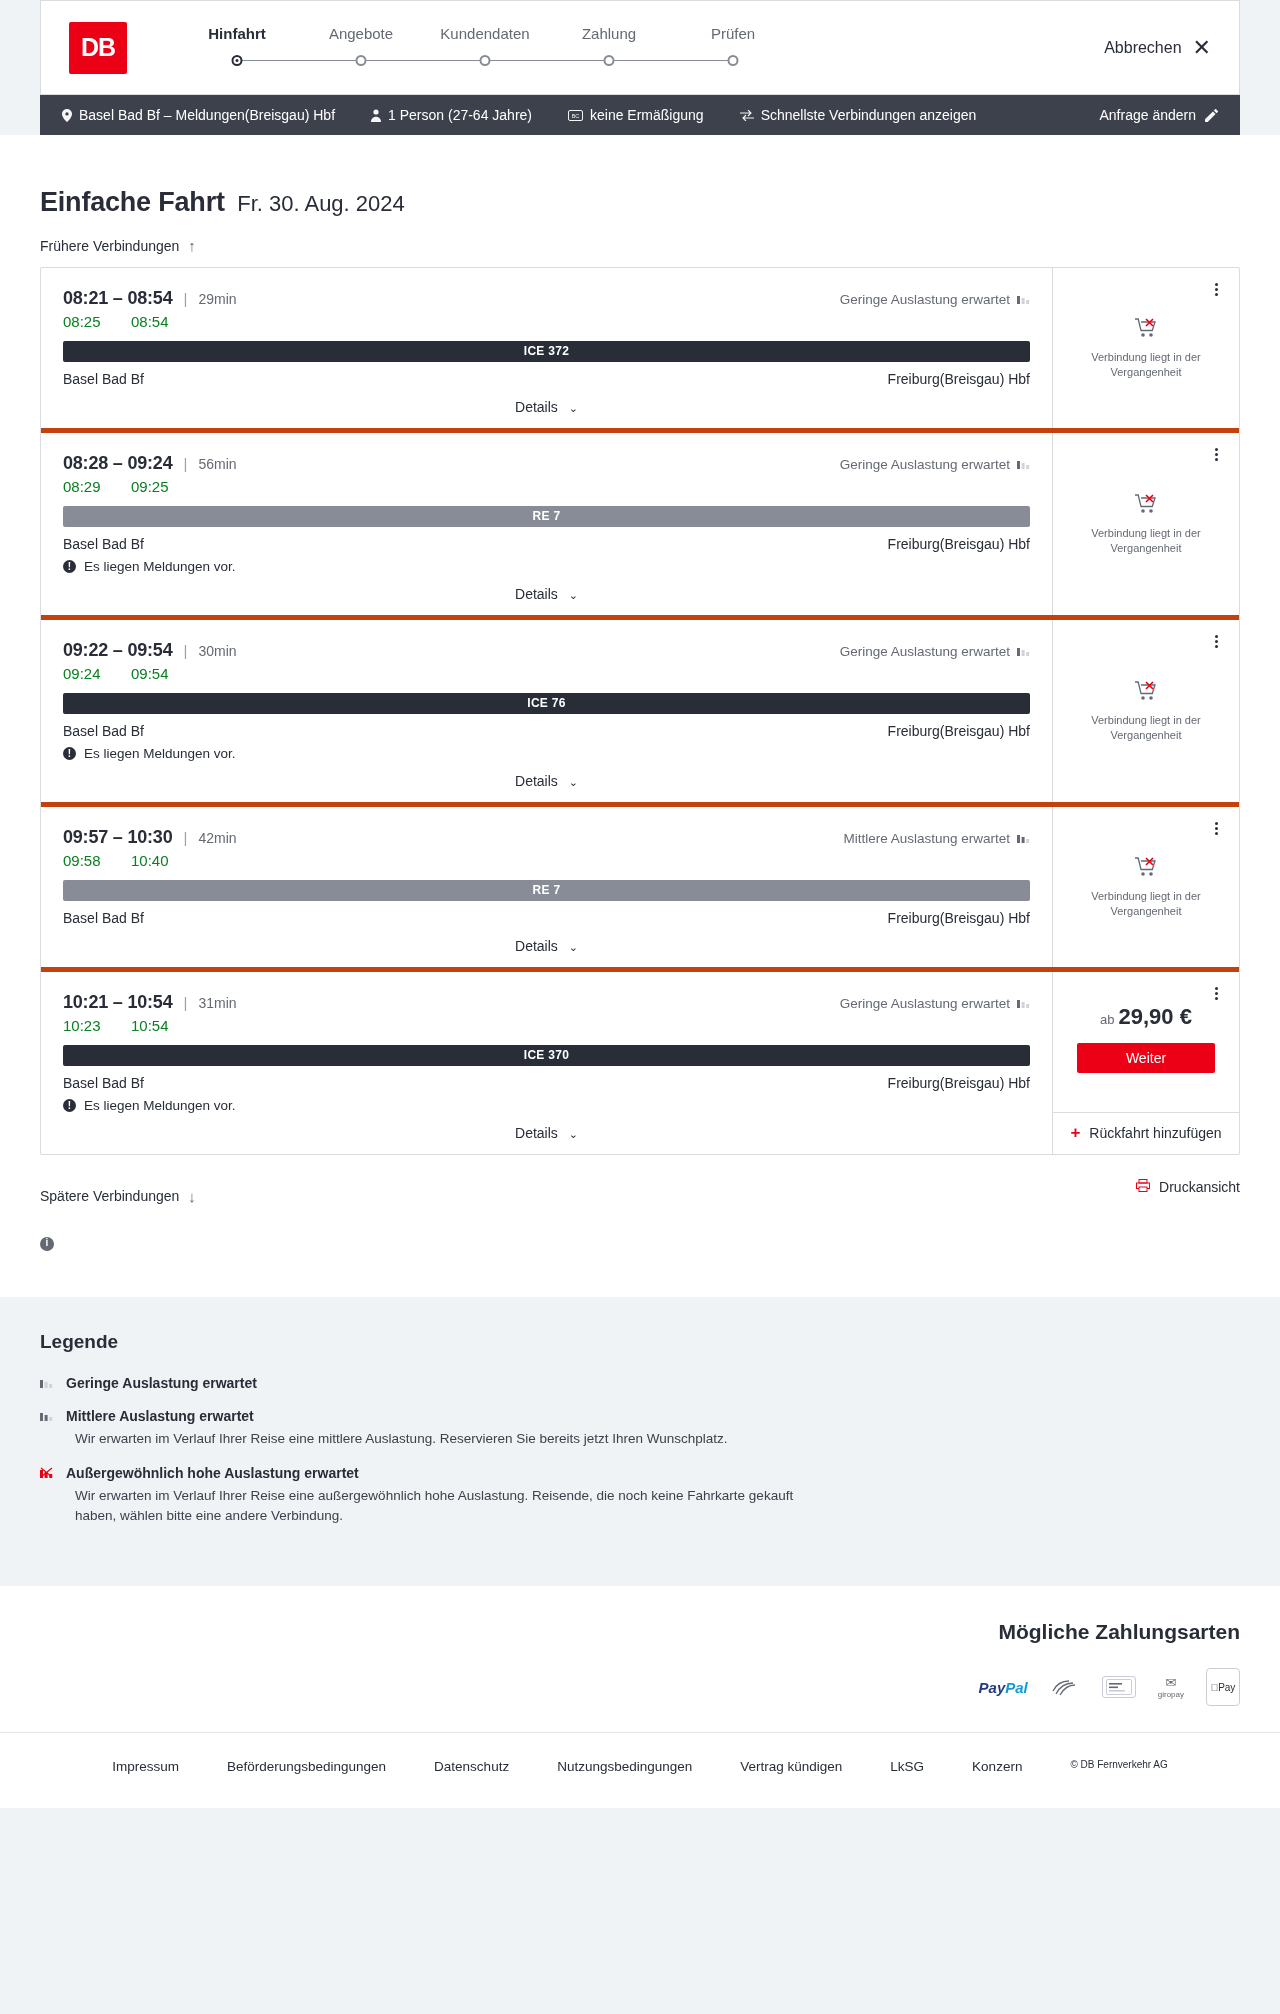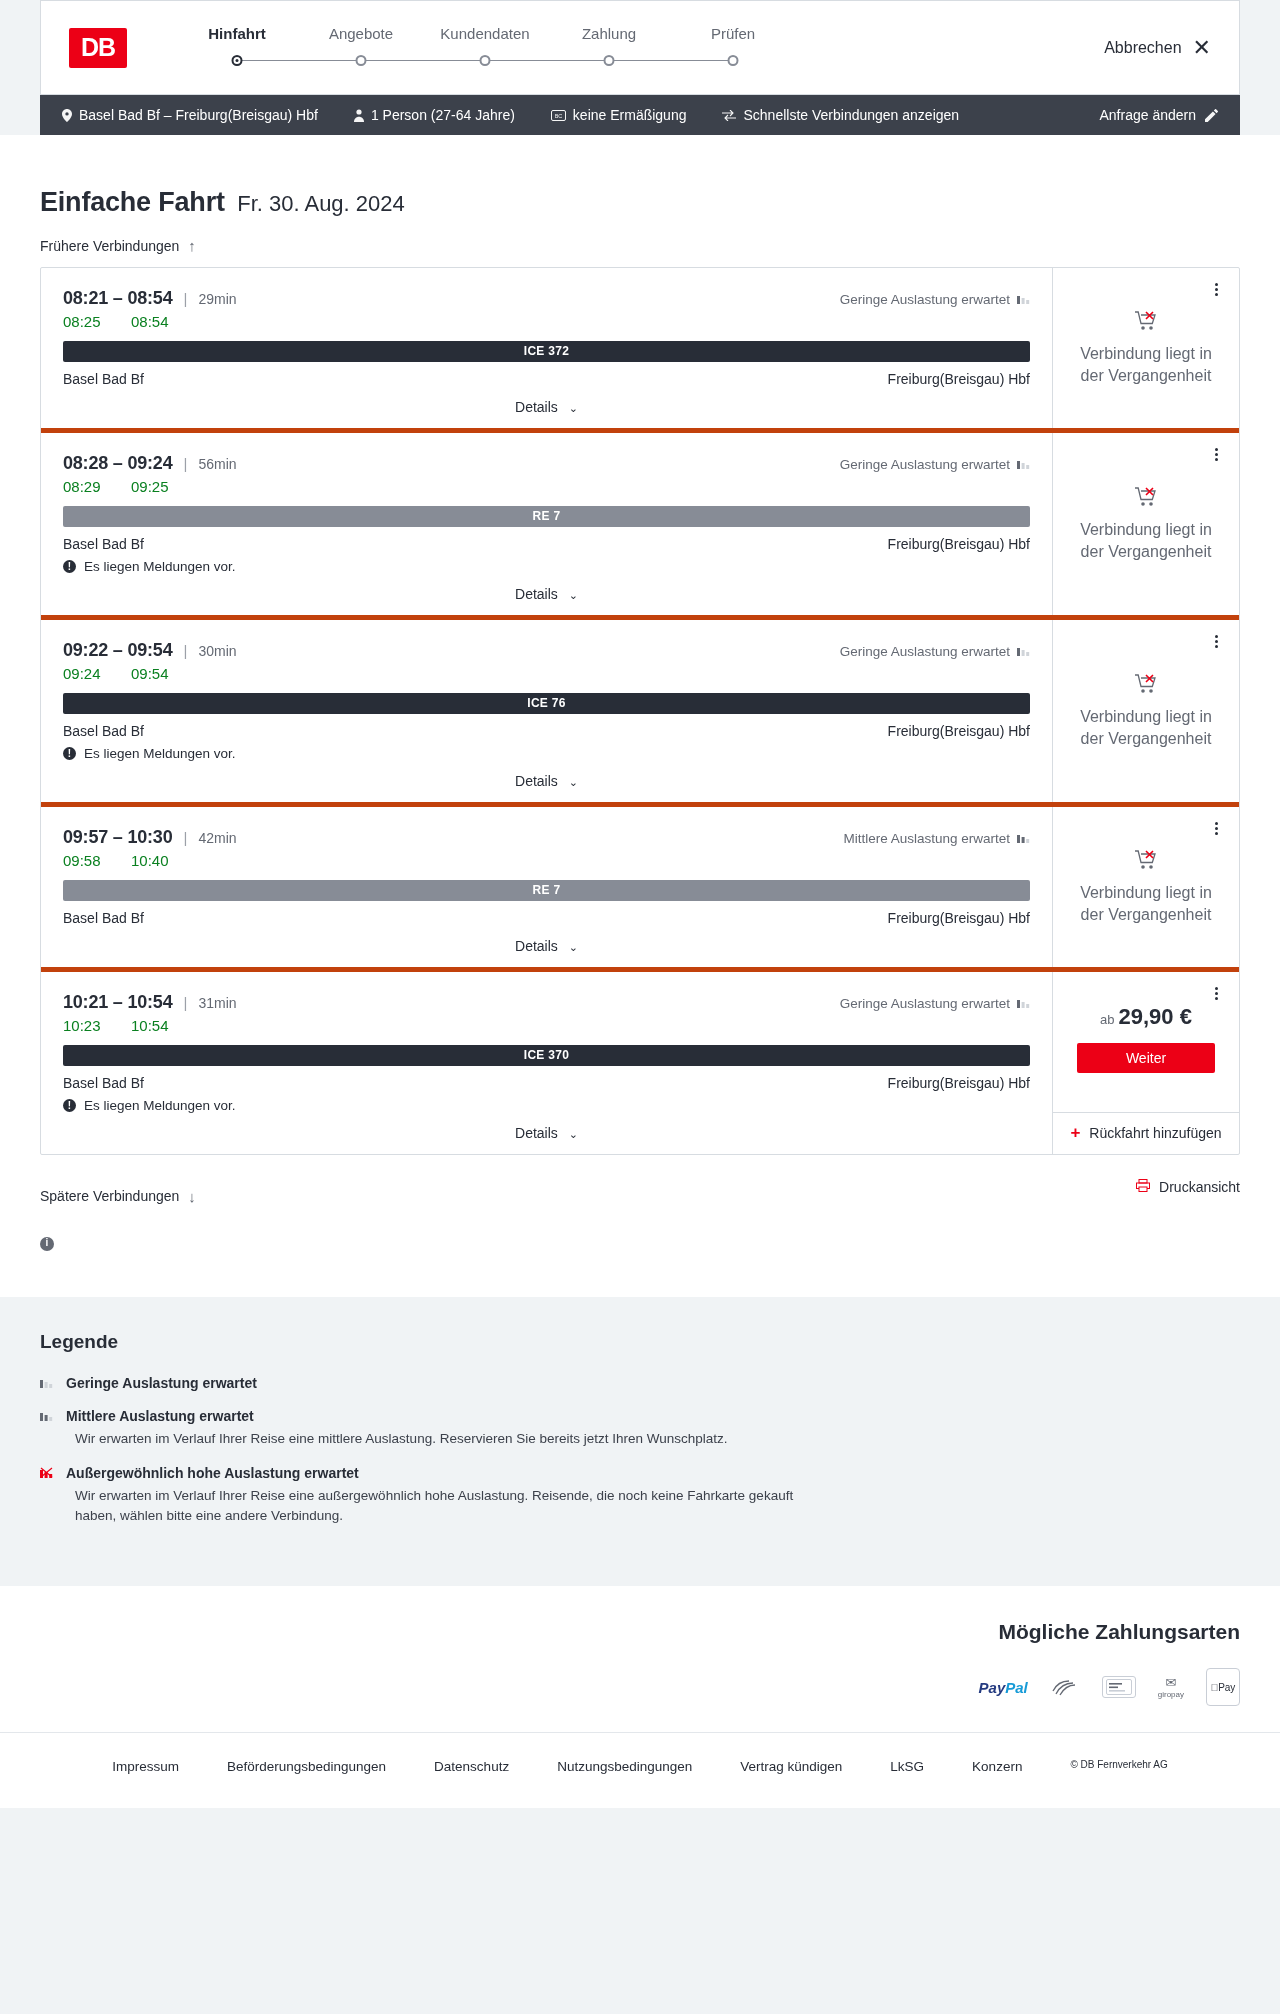--- a/index.html
+++ b/index.html
@@ -18,21 +18,21 @@
   .header {
     background:#fff;
     border:1px solid #d7dce1;
     height:95px;
     display:flex;
     align-items:center;
     padding:0 28px;
     position:relative;
   }
   .db-logo {
-    width:58px; height:40px;
+    width:58px; height:52px;
     background:#ec0016;
     color:#fff;
     font-weight:bold;
     font-size:25px;
     display:flex; align-items:center; justify-content:center;
     letter-spacing:-1px;
     font-family:"Liberation Sans", sans-serif;
     border-radius:2px;
   }
   .steps { display:flex; align-items:flex-start; margin-left:48px; }
@@ -131,21 +131,21 @@
 
   .kebab {
     position:absolute; right:14px; top:13px;
     width:18px; height:18px; cursor:pointer;
     display:flex; flex-direction:column; align-items:center; justify-content:center; gap:2px;
   }
   .kebab i { width:3px; height:3px; background:#282d37; border-radius:50%; display:block; }
 
   .past-wrap { display:flex; flex-direction:column; align-items:center; justify-content:center; flex:1; padding:6px 14px 18px; }
   .cart-ico { margin-bottom:8px; }
-  .past-txt { font-size:16px; color:#646973; text-align:center; line-height:1.35; }
+  .past-txt { font-size:11px; color:#646973; text-align:center; line-height:1.35; }
 
   .price-wrap { display:flex; flex-direction:column; align-items:center; padding:18px 0 0 0; flex:1; }
   .price { font-size:22px; font-weight:bold; }
   .price .ab { font-size:13px; font-weight:normal; color:#646973; margin-right:4px; }
   .weiter {
     margin-top:13px; width:138px; height:30px; background:#ec0016; color:#fff;
     border:none; font-size:14px; cursor:pointer; border-radius:2px;
     font-family:"Liberation Sans", sans-serif;
   }
   .rueck {
@@ -255,21 +255,21 @@
   </div>
 
   <div class="querybar-wrap">
     <div class="querybar">
       <div class="qb-item">
         <span class="qb-ico">
           <svg width="10" height="13" viewBox="0 0 10 13">
               <path d="M5 0C2.24 0 0 2.2 0 4.9 0 8.6 5 13 5 13s5-4.4 5-8.1C10 2.2 7.76 0 5 0zm0 6.6a1.7 1.7 0 110-3.4 1.7 1.7 0 010 3.4z" fill="#fff"></path>
             </svg>
         </span>
-        <span>Basel Bad Bf – Freiburg(Breisgau) Hbf</span>
+        <span>Basel Bad Bf – Meldungen(Breisgau) Hbf</span>
       </div>
       <div class="qb-item">
         <span class="qb-ico">
           <svg width="10" height="13" viewBox="0 0 10 13">
               <circle cx="5" cy="3" r="2.6" fill="#fff"></circle>
               <path d="M0 13c0-3 2.2-5.2 5-5.2S10 10 10 13H0z" fill="#fff"></path>
             </svg>
         </span>
         <span>1 Person (27-64 Jahre)</span>
       </div>

